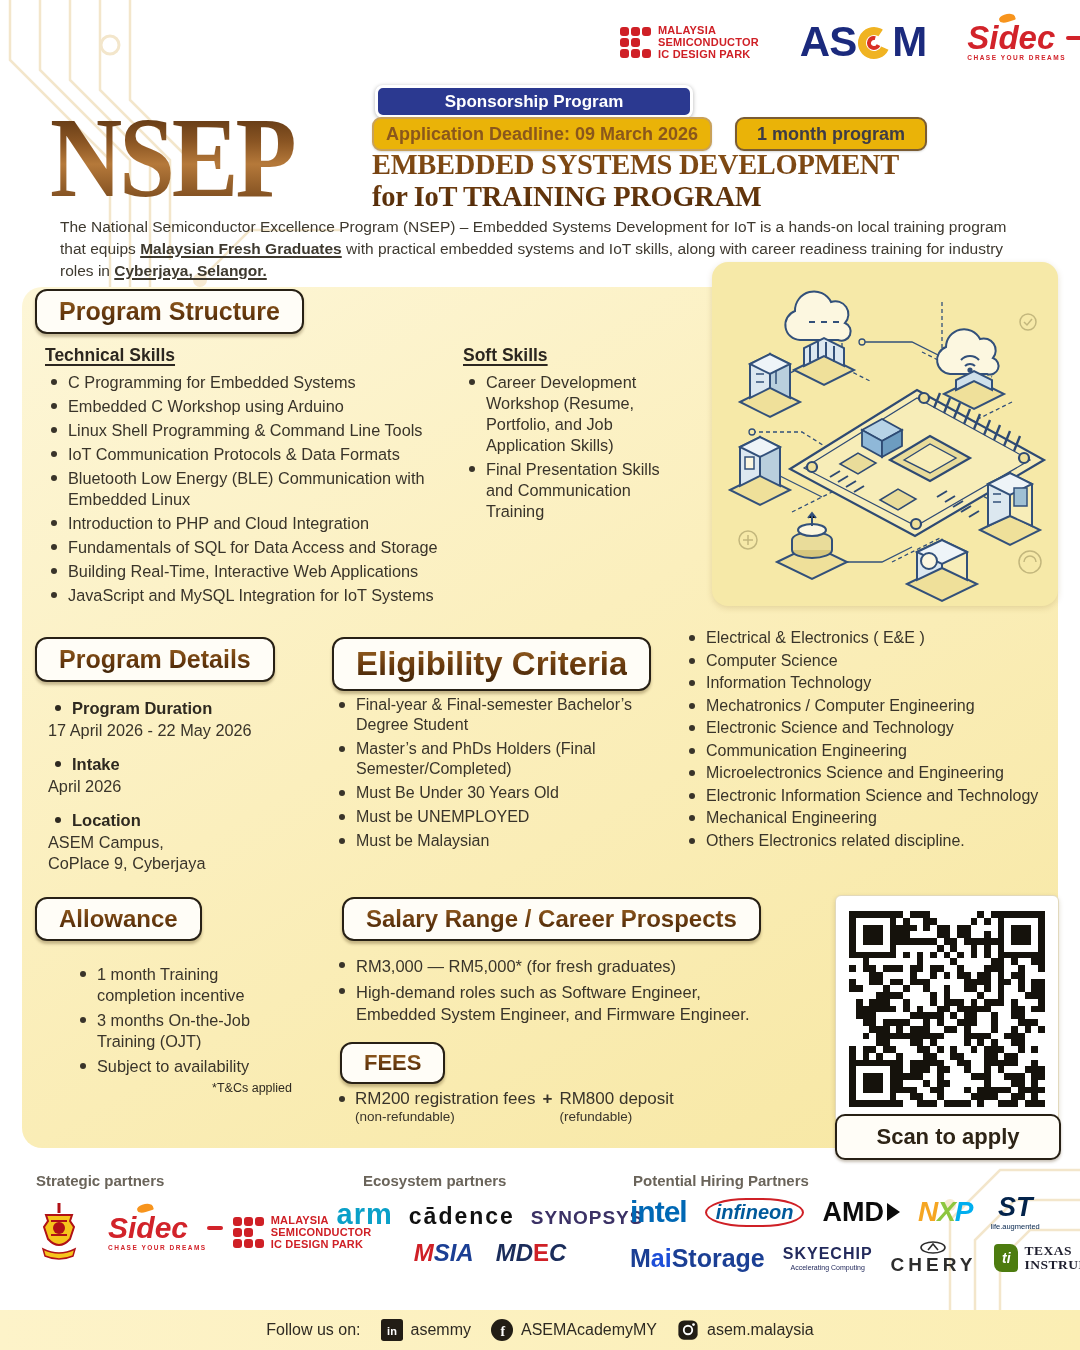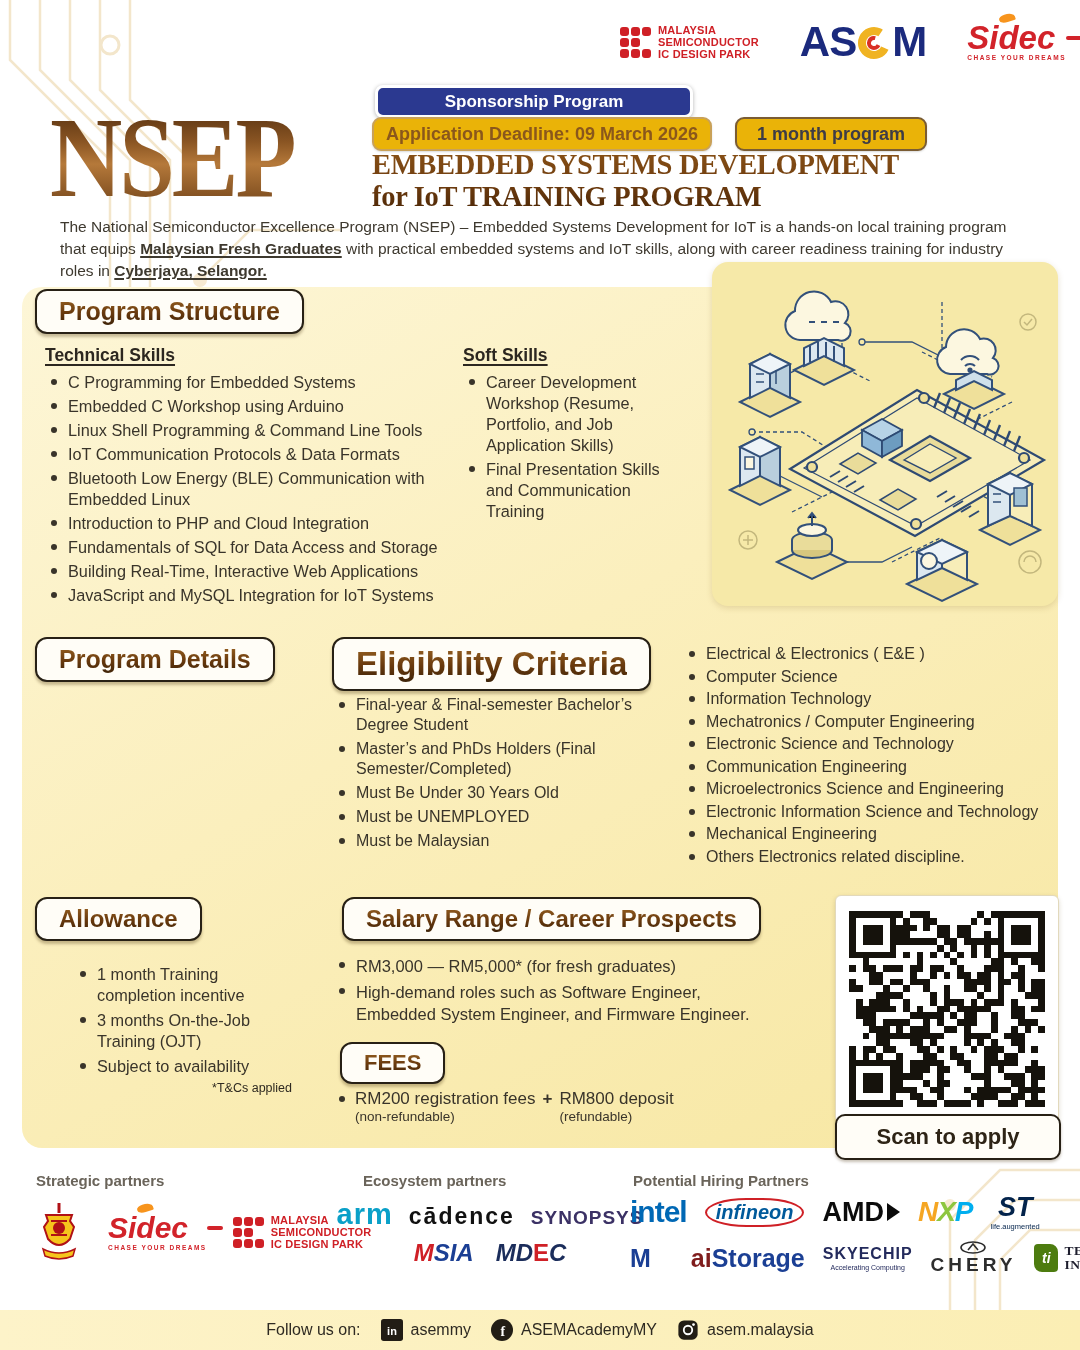--- a/index.html
+++ b/index.html
@@ -55,21 +55,21 @@
   
   .pd-content{position:absolute;left:48px;top:698px;width:250px;color:#39342a;}
   .pd-label{position:relative;padding-left:24px;font-weight:800;font-size:16.5px;line-height:21px;color:#2e2920;}
   .pd-label::before{content:"";position:absolute;left:7px;top:7px;width:6px;height:6px;border-radius:50%;background:#2e2920;}
   .pd-value{font-size:16.3px;line-height:21px;margin:1px 0 13px 0;}
 
   .elig-list{position:absolute;left:333px;top:695px;width:334px;}
   .elig-list li{font-size:16px;line-height:20px;margin-bottom:4px;}
 
   .edu-block{position:absolute;left:683px;top:624px;width:378px;}
-  .edu-block .blist{margin-top:20px;}
+  .edu-block .blist{margin-top:4px;}
   .edu-block .blist li{font-size:16px;line-height:20.5px;margin-bottom:2px;}
 
   
   .allow-content{position:absolute;left:46px;top:956px;width:246px;color:#39342a;}
   .allow-intro{font-size:17px;line-height:23px;}
   .allow-content .blist{margin-top:8px;margin-left:28px;}
   .allow-content .blist li{font-size:16.3px;line-height:21px;margin-bottom:4px;}
   .allow-note{text-align:right;font-size:12.5px;margin-top:4px;color:#2e2920;}
 
   .salary-list{position:absolute;left:333px;top:955px;width:450px;}
@@ -105,21 +105,21 @@
   .lg-intel{color:#0068b5;font-weight:600;font-size:30px;letter-spacing:-1px;}
   .lg-infineon{color:#005a9b;font-style:italic;font-weight:700;font-size:20px;border:2px solid #cf2026;border-radius:50%/60%;padding:1px 9px;}
   .lg-amd{color:#0b0b0b;font-weight:900;font-size:27px;display:flex;align-items:center;gap:3px;}
   .lg-amd .arr{width:0;height:0;border-top:9px solid transparent;border-bottom:9px solid transparent;border-left:13px solid #0b0b0b;}
   .lg-nxp{font-weight:900;font-style:italic;font-size:28px;letter-spacing:-1px;}
   .lg-nxp .n{color:#f5a623;} .lg-nxp .x{color:#8dc63f;} .lg-nxp .p{color:#00aeef;}
   .lg-st{display:flex;flex-direction:column;align-items:center;line-height:1;}
   .lg-st .st{color:#03234b;font-weight:900;font-style:italic;font-size:27px;}
   .lg-st .tag{font-size:7.5px;color:#03234b;margin-top:2px;}
   .lg-mai{font-weight:800;font-size:25px;color:#1b3f94;}
-  .lg-mai .ai{color:#7f1d1d;margin-left:40px;}
+  .lg-mai .ai{color:#1d4ed8;}
   .lg-sky{display:flex;flex-direction:column;align-items:center;line-height:1;}
   .lg-sky .nm{color:#232a5c;font-weight:900;font-size:16px;letter-spacing:1px;}
   .lg-sky .tag{font-size:7px;color:#232a5c;margin-top:2px;}
   .lg-chery{display:flex;flex-direction:column;align-items:center;color:#2d2d2d;}
   .lg-chery .nm{font-weight:700;font-size:19px;letter-spacing:4px;}
   .lg-ti{display:flex;align-items:center;gap:6px;}
   .lg-ti .mark{width:24px;height:28px;background:#4d7c0f;border-radius:4px 8px 4px 8px;color:#fff;font-weight:900;font-style:italic;font-size:14px;display:flex;align-items:center;justify-content:center;}
   .lg-ti .txt{font-family:"Liberation Serif","DejaVu Serif",serif;font-size:13.5px;line-height:14px;color:#1e1e2e;font-weight:700;letter-spacing:.5px;}
 
   
@@ -331,20 +331,31 @@
     <div class="subhead">Soft Skills</div>
     <ul class="blist">
       <li>Career Development Workshop (Resume, Portfolio, and Job Application Skills)</li>
       <li>Final Presentation Skills and Communication Training</li>
     </ul>
   </div>
 
   <div class="hdr-box" style="left:35px;top:637px;">
       <span style="font-size:25px">Program Details</span>
     </div>
+  <div class="pd-content">
+    <div class="pd-label">Program Duration</div>
+    <div class="pd-value">17 April 2026 - 22 May 2026</div>
+    <div class="pd-label">Intake</div>
+    <div class="pd-value">April 2026</div>
+    <div class="pd-label">Location</div>
+    <div class="pd-value">
+      <div>ASEM Campus,</div>
+      <div>CoPlace 9, Cyberjaya</div>
+    </div>
+  </div>
 
   <div class="hdr-box" style="left:332px;top:637px;">
       <span style="font-size:33px">Eligibility Criteria</span>
     </div>
   <ul class="blist elig-list">
     <li>Final-year &amp; Final-semester Bachelor’s Degree Student</li>
     <li>Master’s and PhDs Holders (Final Semester/Completed)</li>
     <li>Must Be Under 30 Years Old</li>
     <li>Must be UNEMPLOYED</li>
     <li>Must be Malaysian</li>

